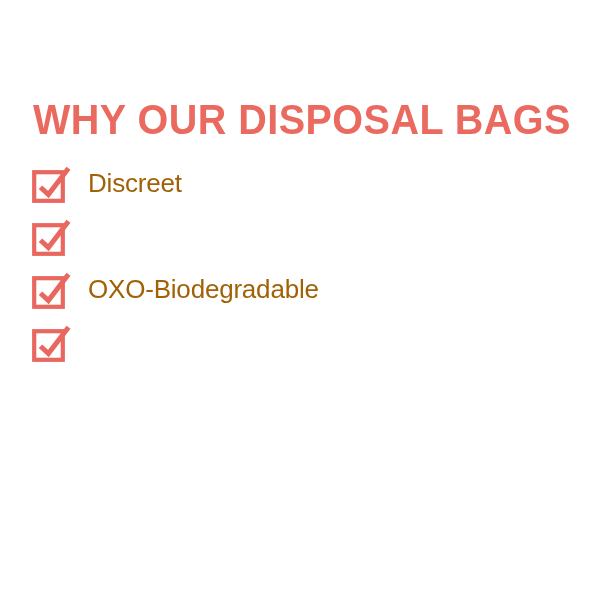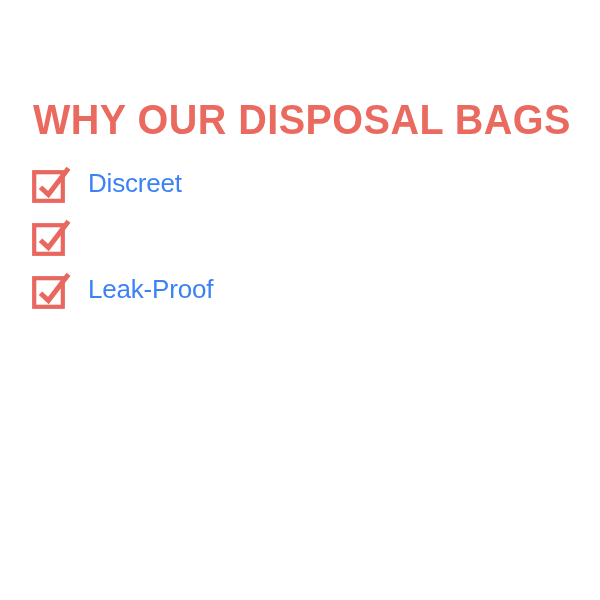--- a/index.html
+++ b/index.html
@@ -69,21 +69,21 @@
     display: block;
     margin-right: 17px;
     overflow: visible;
   }
 
   .feature-label {
     font-family: "Liberation Sans", sans-serif;
     font-size: 26px;
     font-weight: 400;
     line-height: 30px;
-    color: #3b82f6;
+    color: #a16207;
     letter-spacing: -0.2px;
     white-space: nowrap;
   }
 </style>
 </head>
 <body>
 
 <div id="poster">
 
   <h1 id="heading">WHY OUR DISPOSAL BAGS</h1>
@@ -99,25 +99,31 @@
     </li>
 
 
     <li class="feature-row">
       <svg class="checkbox-icon" viewBox="0 0 40 40">
         <rect x="3.2" y="9.2" width="28.6" height="28.6" fill="none" stroke="#e8685f" stroke-width="4.2"></rect>
         <path d="M 9.5 24.2 L 17.4 31.6 L 37.5 5.2" fill="none" stroke="#e8685f" stroke-width="5" stroke-linecap="butt" stroke-linejoin="miter"></path>
       </svg>
     </li>
 
+    <li class="feature-row">
+      <svg class="checkbox-icon" viewBox="0 0 40 40">
+        <rect x="3.2" y="9.2" width="28.6" height="28.6" fill="none" stroke="#e8685f" stroke-width="4.2"></rect>
+        <path d="M 9.5 24.2 L 17.4 31.6 L 37.5 5.2" fill="none" stroke="#e8685f" stroke-width="5" stroke-linecap="butt" stroke-linejoin="miter"></path>
+      </svg>
+      <span class="feature-label">OXO-Biodegradable</span>
+    </li>
 
 
     <li class="feature-row">
       <svg class="checkbox-icon" viewBox="0 0 40 40">
         <rect x="3.2" y="9.2" width="28.6" height="28.6" fill="none" stroke="#e8685f" stroke-width="4.2"></rect>
         <path d="M 9.5 24.2 L 17.4 31.6 L 37.5 5.2" fill="none" stroke="#e8685f" stroke-width="5" stroke-linecap="butt" stroke-linejoin="miter"></path>
       </svg>
-      <span class="feature-label">Leak-Proof</span>
     </li>
 
   </ul>
 
 </div>
 
 </body></html>

